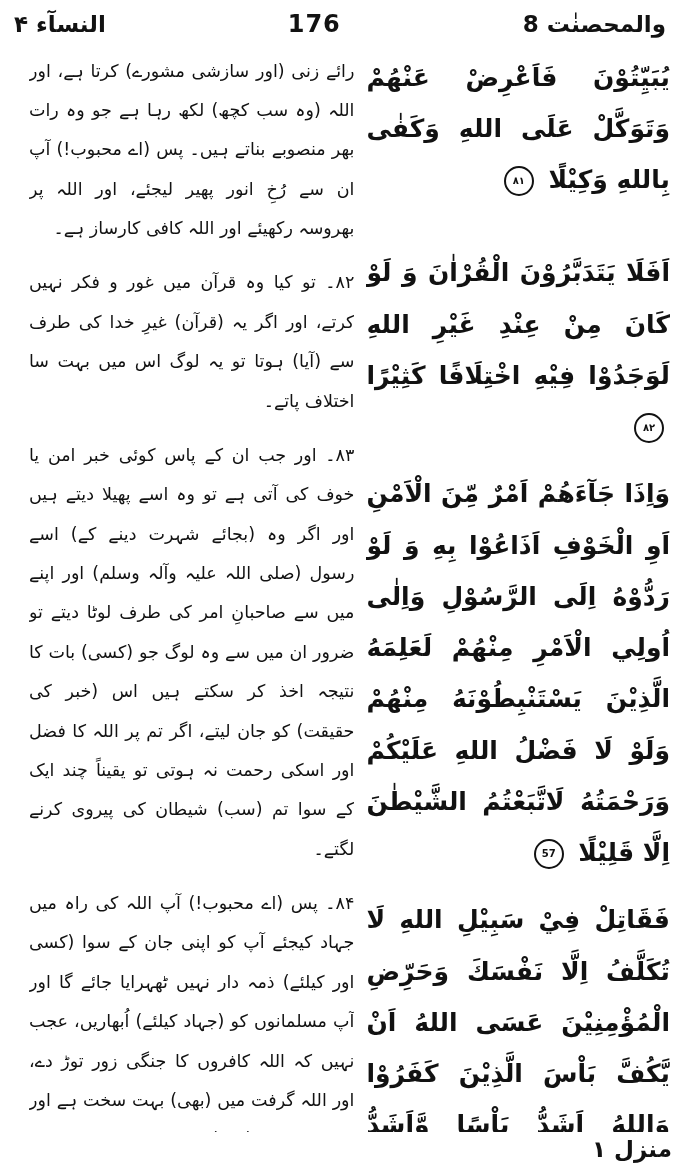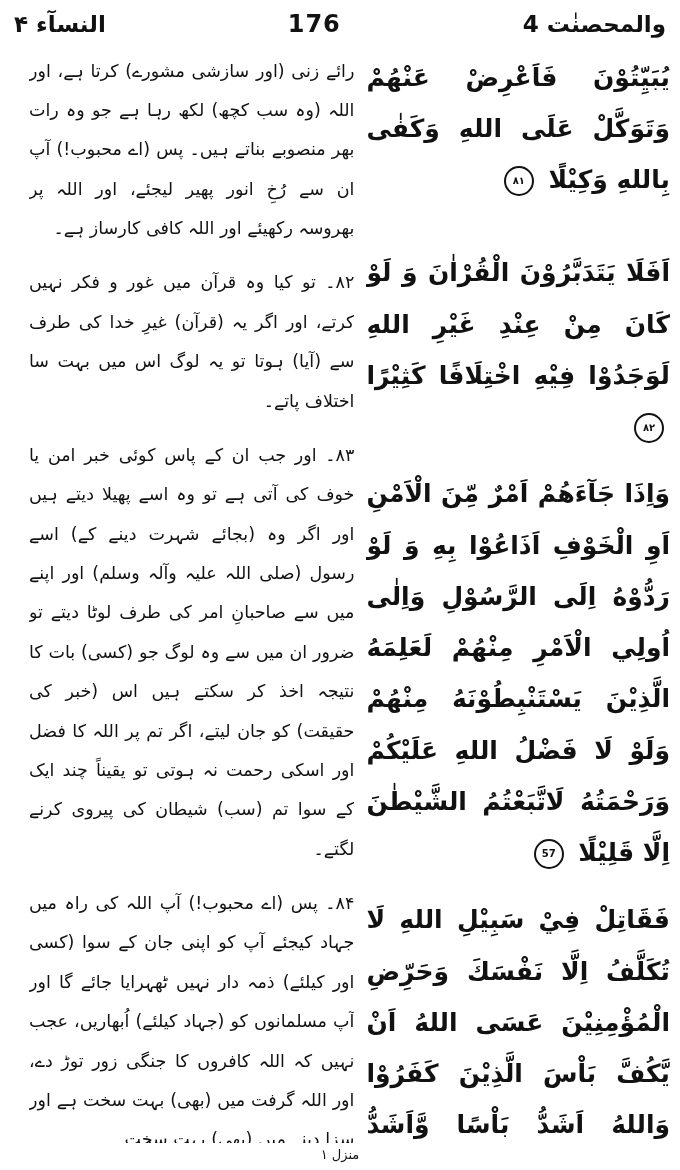--- a/index.html
+++ b/index.html
@@ -37,31 +37,31 @@
   .arabic-col .verse:first-child{margin-bottom:42px;}
   .vnum{
     display:inline-flex;align-items:center;justify-content:center;
     width:30px;height:30px;border:2.5px solid #121212;border-radius:50%;
     font-size:10px;font-weight:bold;line-height:1;vertical-align:middle;
     margin-right:6px;box-sizing:border-box;
   }
   .urdu-para{margin-bottom:15px;}
   
   .ftr{
-    flex:0 0 auto;text-align:center;direction:rtl;
-    font-size:13px;font-weight:normal;padding:4px 0 6px 0;
+    flex:0 0 auto;direction:rtl;
+    font-size:23px;font-weight:bold;padding:4px 0 6px 0;
   }
 </style>
 </head>
 <body>
 
 <div class="page">
 
   <div class="hdr">
-    <div class="right">والمحصنٰت 4</div>
+    <div class="right">والمحصنٰت 8</div>
     <div class="center">176</div>
     <div class="left">النسآء ۴</div>
   </div>
 
   <div class="columns">
     <div class="arabic-col">
         <div class="verse"><span>يُبَيِّتُوْنَ فَاَعْرِضْ عَنْهُمْ وَتَوَكَّلْ عَلَى اللهِ وَكَفٰى بِاللهِ وَكِيْلًا</span> <span class="vnum">۸۱</span></div>
         <div class="verse"><span>اَفَلَا يَتَدَبَّرُوْنَ الْقُرْاٰنَ وَ لَوْ كَانَ مِنْ عِنْدِ غَيْرِ اللهِ لَوَجَدُوْا فِيْهِ اخْتِلَافًا كَثِيْرًا</span> <span class="vnum">۸۲</span></div>
         <div class="verse"><span>وَاِذَا جَآءَهُمْ اَمْرٌ مِّنَ الْاَمْنِ اَوِ الْخَوْفِ اَذَاعُوْا بِهِ وَ لَوْ رَدُّوْهُ اِلَى الرَّسُوْلِ وَاِلٰى اُولِي الْاَمْرِ مِنْهُمْ لَعَلِمَهُ الَّذِيْنَ يَسْتَنْبِطُوْنَهُ مِنْهُمْ وَلَوْ لَا فَضْلُ اللهِ عَلَيْكُمْ وَرَحْمَتُهُ لَاتَّبَعْتُمُ الشَّيْطٰنَ اِلَّا قَلِيْلًا</span> <span class="vnum">57</span></div>
         <div class="verse"><span>فَقَاتِلْ فِيْ سَبِيْلِ اللهِ لَا تُكَلَّفُ اِلَّا نَفْسَكَ وَحَرِّضِ الْمُؤْمِنِيْنَ عَسَى اللهُ اَنْ يَّكُفَّ بَاْسَ الَّذِيْنَ كَفَرُوْا وَاللهُ اَشَدُّ بَاْسًا وَّاَشَدُّ تَنْكِيْلًا</span> </div>

